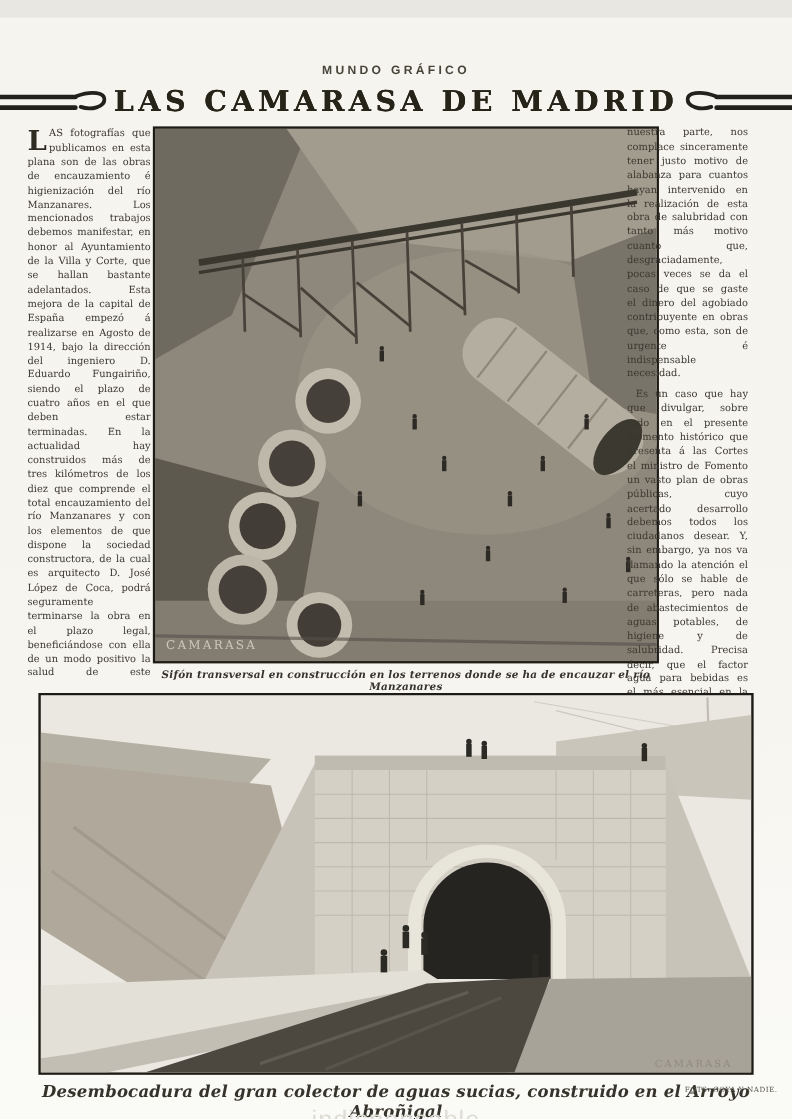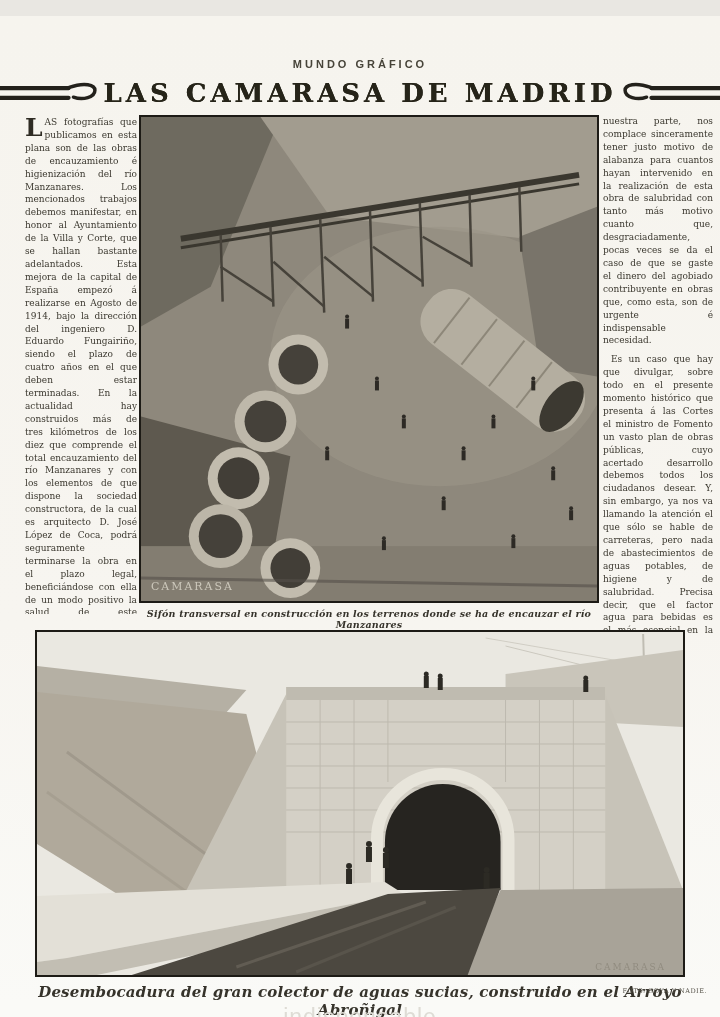--- a/index.html
+++ b/index.html
@@ -23,21 +23,21 @@
   .page-title{
     font-size:26px;font-weight:bold;letter-spacing:4px;color:#262419;
     white-space:nowrap;text-shadow:0 0 .5px #262419;
   }
   
   .col{
     position:absolute;font-size:9px;line-height:12.9px;text-align:justify;
     color:#3b382f;overflow:hidden;word-spacing:1px;
   }
   .col-left{left:25px;top:100px;width:112px;height:498px;}
-  .col-right{left:603px;top:99px;width:110px;height:524px;}
+  .col-right{left:570px;top:99px;width:110px;height:524px;}
   .col p{margin:0 0 6px 0;}
   .col p+p{text-indent:8px;}
   .dropcap{
     float:left;font-size:25px;line-height:21px;font-weight:bold;
     padding:1px 2px 0 0;color:#2e2b23;
   }
   
   .photo{
     position:absolute;border:2.5px solid #1d1b16;background:#8e887c;
     box-sizing:border-box;

